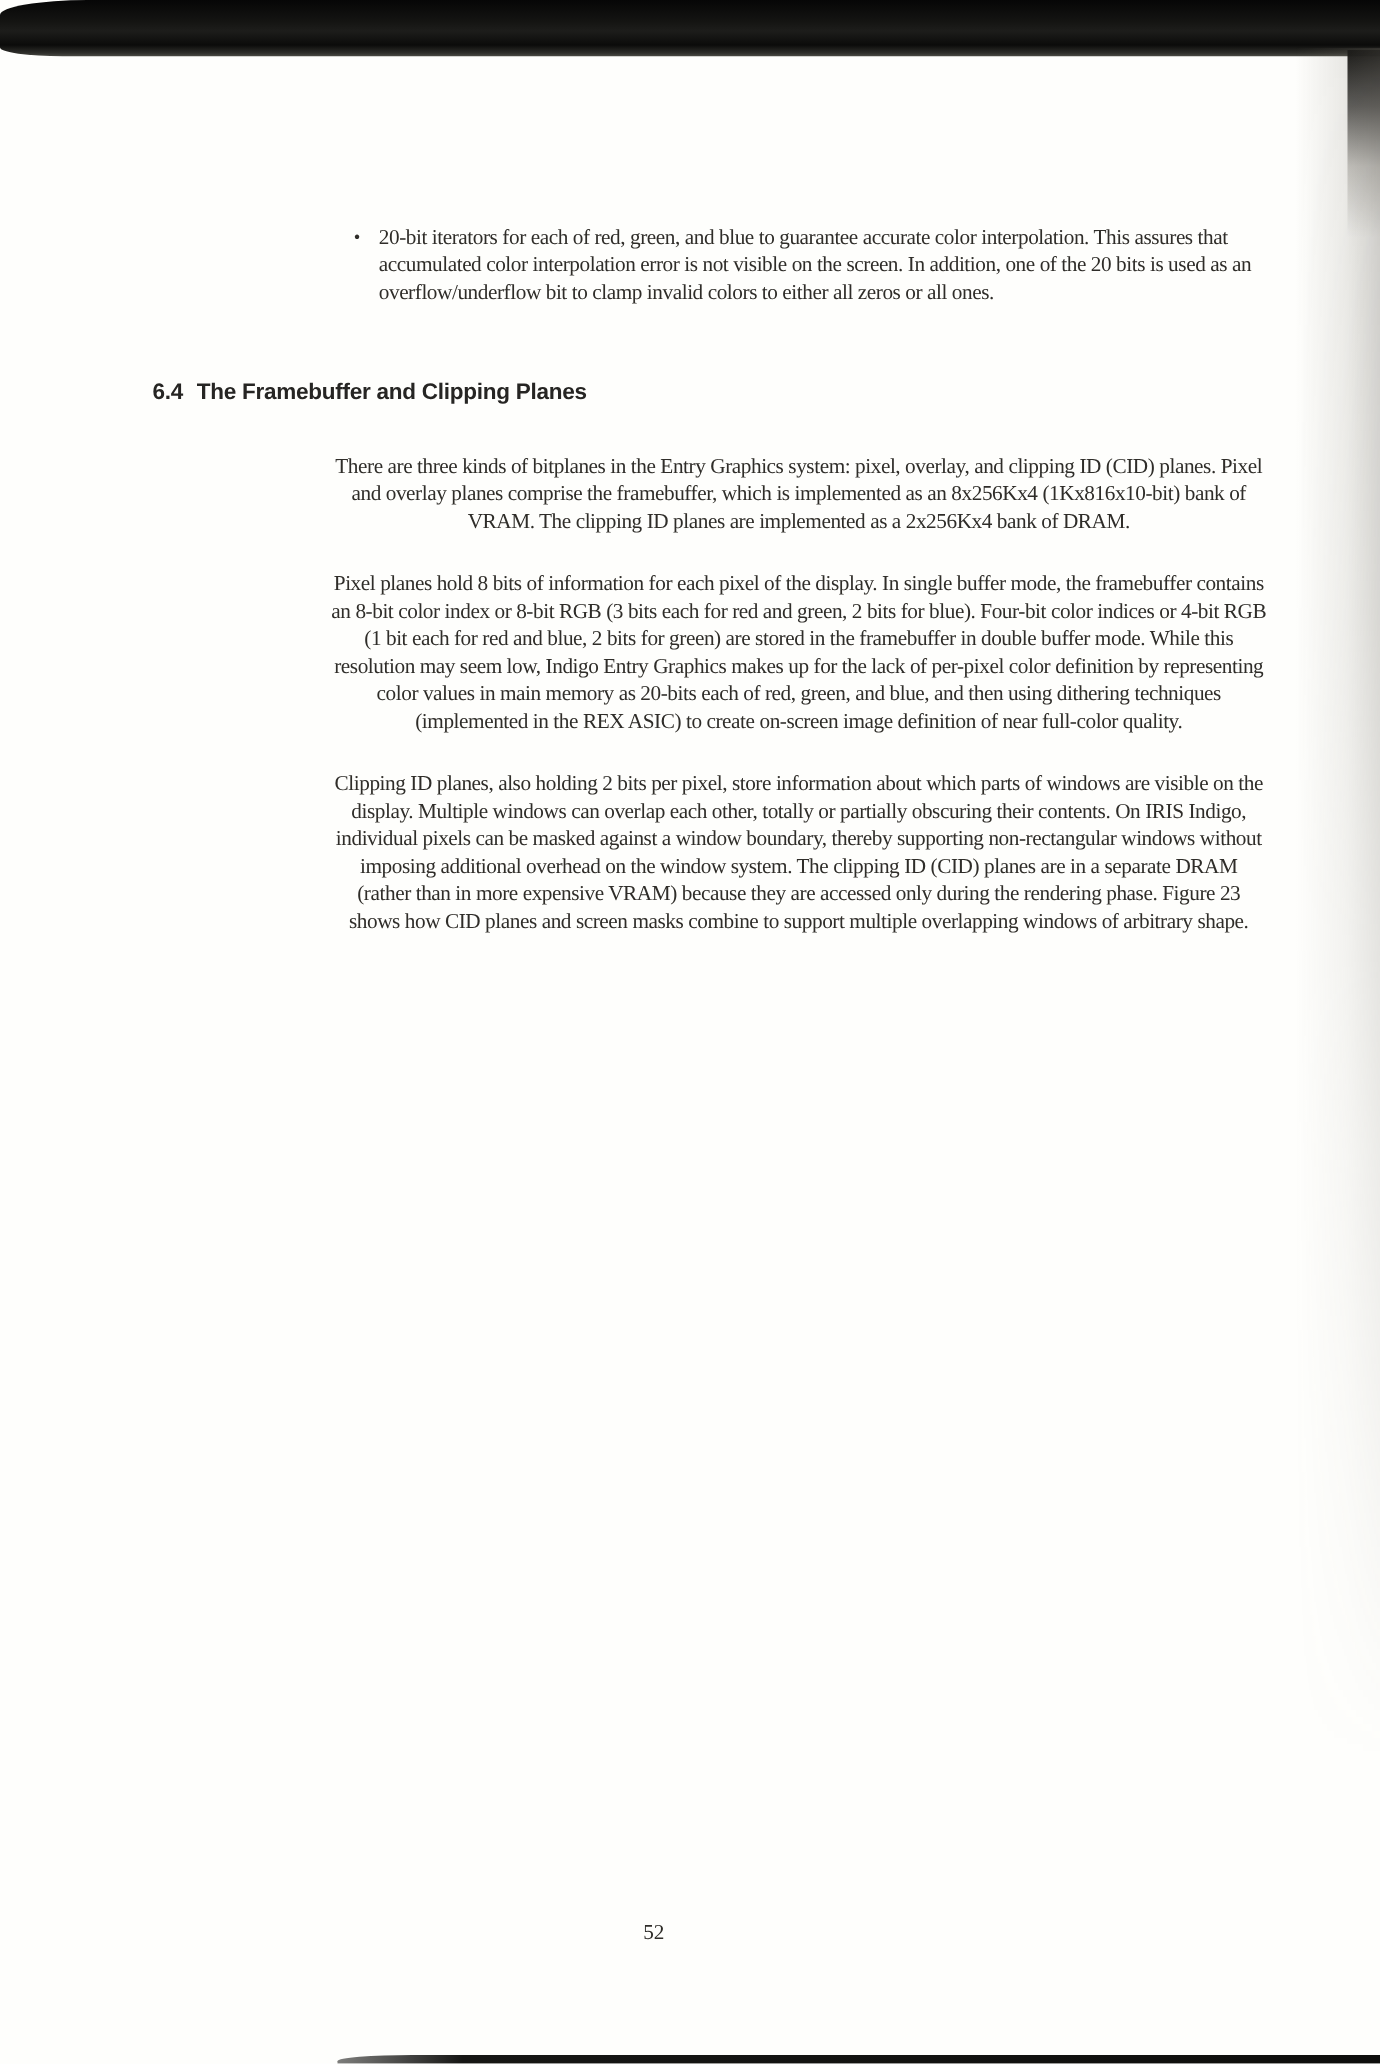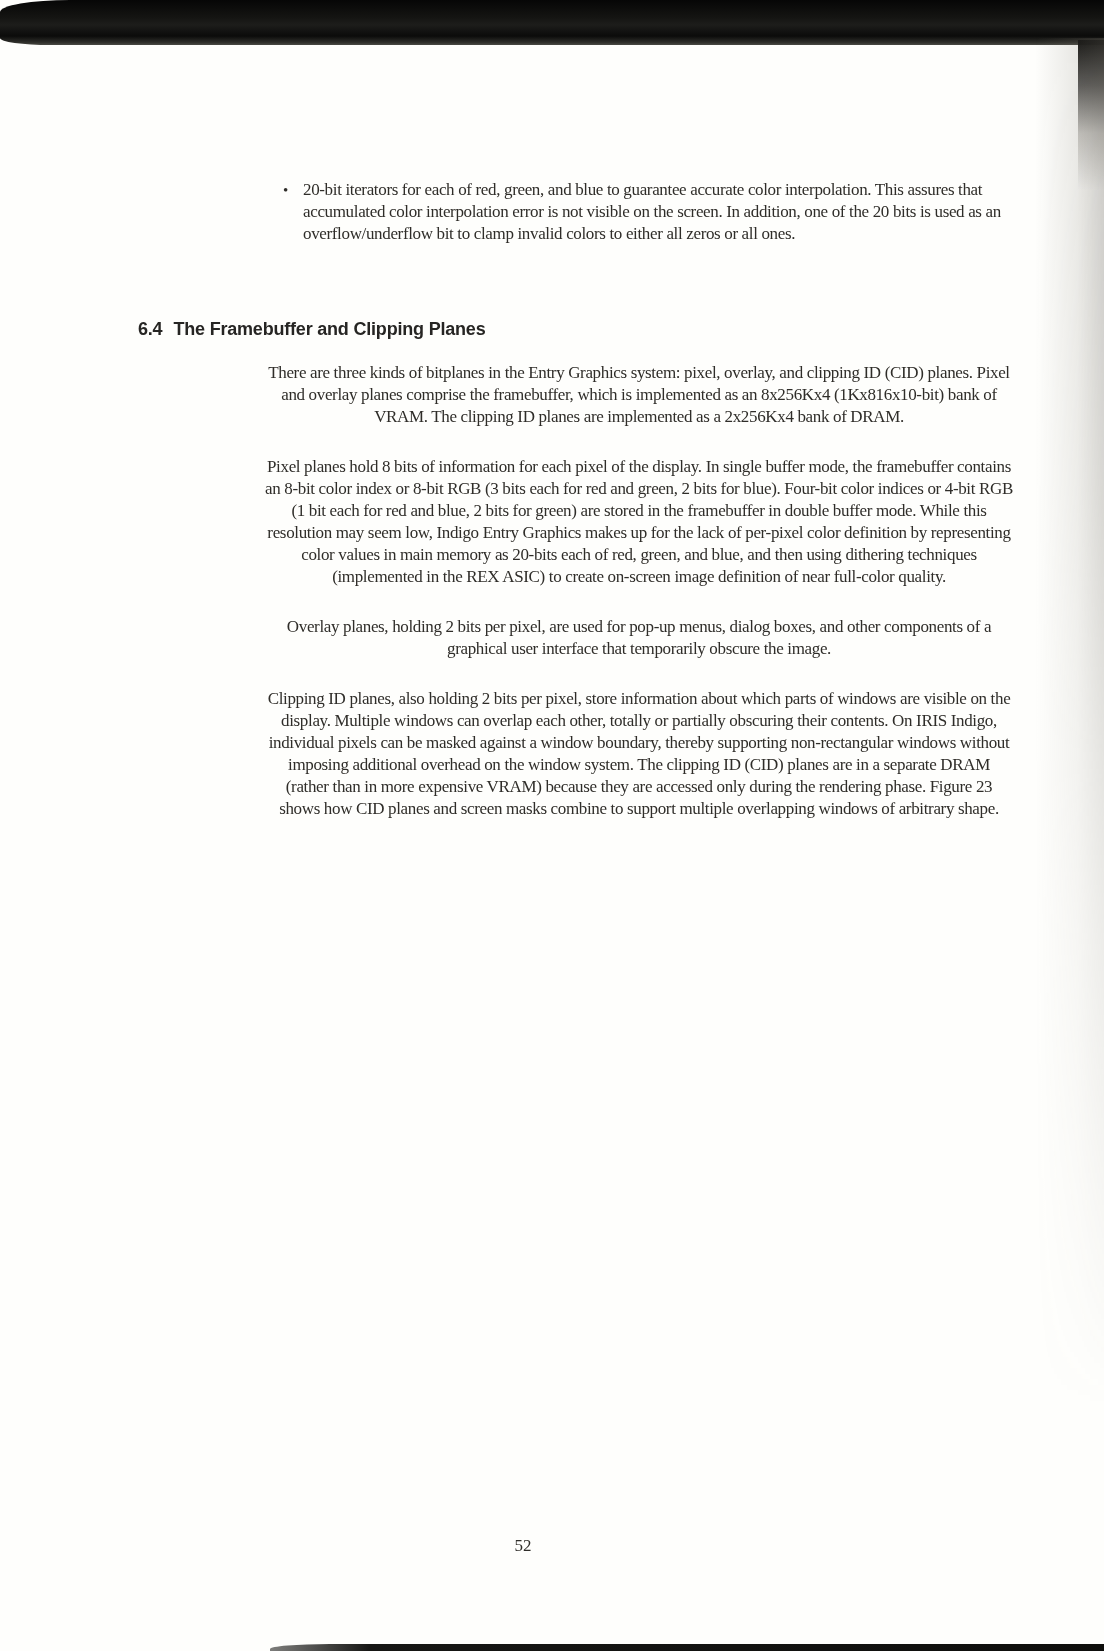--- a/index.html
+++ b/index.html
@@ -71,21 +71,21 @@
     font-size: 15px;
     line-height: 22px;
   }
   .bullet-text {
     margin: 0 0 0 0;
     width: 710px;
   }
   .section-heading {
     position: absolute;
     left: 122px; top: 303px;
-    margin: 16px;
+    margin: 0;
     font-family: "Liberation Sans", sans-serif;
     font-weight: bold;
     font-size: 18px;
     letter-spacing: -0.2px;
     color: #262523;
     white-space: nowrap;
   }
   .section-number { margin-right: 11px; }
   .body-block {
     position: absolute;
@@ -119,21 +119,20 @@
     <p class="bullet-text">20-bit iterators for each of red, green, and blue to guarantee accurate color interpolation. This assures that accumulated color interpolation error is not visible on the screen. In addition, one of the 20 bits is used as an overflow/underflow bit to clamp invalid colors to either all zeros or all ones.</p>
   </div>
 
   <h2 class="section-heading">
     <span class="section-number">6.4</span><span>The Framebuffer and Clipping Planes</span>
   </h2>
 
   <div class="body-block txt">
     <p>There are three kinds of bitplanes in the Entry Graphics system: pixel, overlay, and clipping ID (CID) planes. Pixel and overlay planes comprise the framebuffer, which is implemented as an 8x256Kx4 (1Kx816x10-bit) bank of VRAM. The clipping ID planes are implemented as a 2x256Kx4 bank of DRAM.</p>
     <p>Pixel planes hold 8 bits of information for each pixel of the display. In single buffer mode, the framebuffer contains an 8-bit color index or 8-bit RGB (3 bits each for red and green, 2 bits for blue). Four-bit color indices or 4-bit RGB (1 bit each for red and blue, 2 bits for green) are stored in the framebuffer in double buffer mode. While this resolution may seem low, Indigo Entry Graphics makes up for the lack of per-pixel color definition by representing color values in main memory as 20-bits each of red, green, and blue, and then using dithering techniques (implemented in the REX ASIC) to create on-screen image definition of near full-color quality.</p>
-    <p>Overlay planes, holding 2 bits per pixel, are used for pop-up menus, dialog boxes, and other components of a graphical user interface that temporarily obscure the image.</p>
     <p>Clipping ID planes, also holding 2 bits per pixel, store information about which parts of windows are visible on the display. Multiple windows can overlap each other, totally or partially obscuring their contents. On IRIS Indigo, individual pixels can be masked against a window boundary, thereby supporting non-rectangular windows without imposing additional overhead on the window system. The clipping ID (CID) planes are in a separate DRAM (rather than in more expensive VRAM) because they are accessed only during the rendering phase. Figure 23 shows how CID planes and screen masks combine to support multiple overlapping windows of arbitrary shape.</p>
   </div>
 
   <div class="page-number">52</div>
 
   <div class="scan-bar-bottom"></div>
 
 </div>
 
 </body></html>

